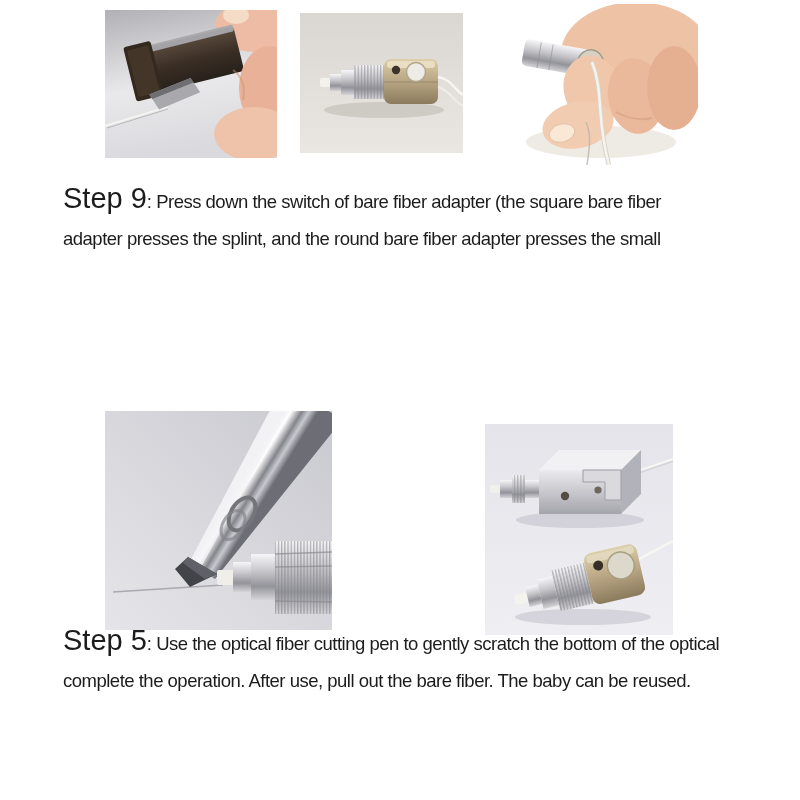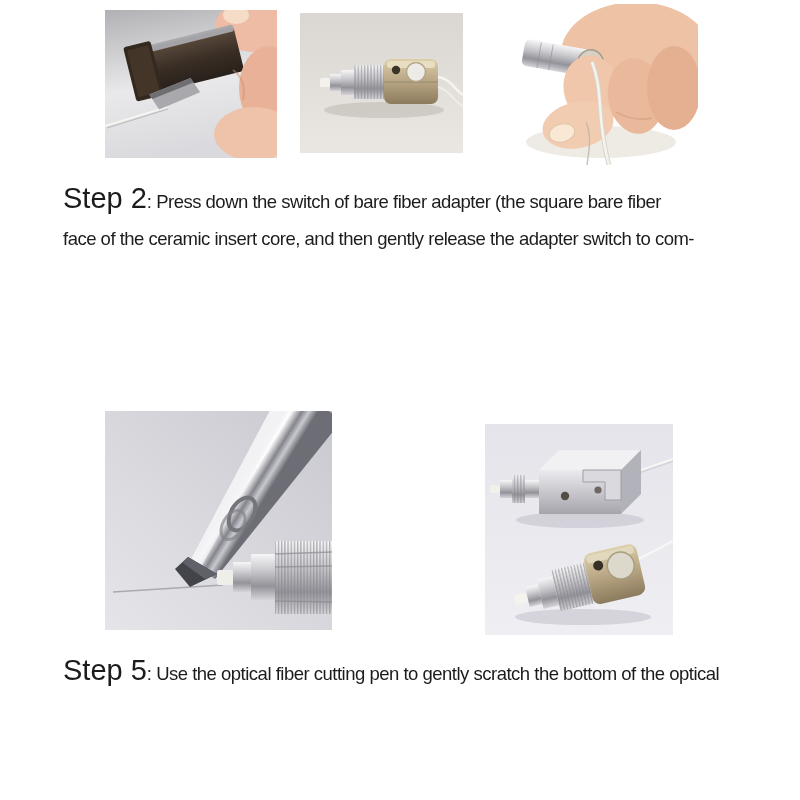--- a/index.html
+++ b/index.html
@@ -138,22 +138,22 @@
   <path d="M55,100 q20,16 42,14" stroke="#cf957a" stroke-width="2" fill="none" opacity="0.5"></path>
   <path d="M100,108 q18,10 36,6" stroke="#cf957a" stroke-width="2" fill="none" opacity="0.45"></path>
   <ellipse cx="62" cy="121" rx="36" ry="23" fill="#f2ccb1" transform="rotate(-12 62 121)"></ellipse>
   <ellipse cx="46" cy="129" rx="13" ry="9" fill="#f8e8d4" stroke="#e2c3a9" transform="rotate(-15 46 129)"></ellipse>
   <path d="M70,118 C76,132 73,146 71,161" stroke="#b8b4ac" stroke-width="1.4" fill="none" opacity="0.8"></path>
   <path d="M76,58 C88,88 80,115 93,161" stroke="#d8d4cc" stroke-width="4.6" fill="none"></path>
   <path d="M76,58 C88,88 80,115 93,161" stroke="#f6f3ec" stroke-width="2.6" fill="none"></path>
 </svg>
 
 <div class="step" style="top:178px">
-  <div class="step-first"><span class="step-label">Step 2</span><span>: </span><span>Press down the switch of bare fiber adapter (the square bare fiber</span></div>
-  <div class="step-line">face of the ceramic insert core, and then gently release the adapter switch to com-</div>
+  <div class="step-first"><span class="step-label">Step 9</span><span>: </span><span>Press down the switch of bare fiber adapter (the square bare fiber</span></div>
+  <div class="step-line">adapter presses the splint, and the round bare fiber adapter presses the small</div>
 </div>
 
 <svg class="photo" style="left:105px; top:411px" width="227" height="219" viewBox="0 0 227 219" role="img" aria-label="Optical fiber cutting pen scratching the fiber at the ceramic ferrule end face">
   <defs>
     <linearGradient id="chromeG" gradientUnits="userSpaceOnUse" x1="84" y1="152" x2="110" y2="168">
       <stop offset="0" stop-color="#e8e8ec"></stop>
         <stop offset="0.25" stop-color="#ffffff"></stop>
         <stop offset="0.55" stop-color="#84848c"></stop>
         <stop offset="0.75" stop-color="#c8c8cf"></stop>
         <stop offset="1" stop-color="#6d6d75"></stop>
@@ -207,15 +207,16 @@
     <rect x="54" y="145" width="16" height="30" fill="url(#silv)"></rect>
     <rect x="70" y="139" width="34" height="42" fill="url(#silv)"></rect>
     <rect x="70" y="139" width="34" height="42" fill="url(#knurl)" opacity="0.55"></rect>
     <rect x="104" y="131" width="54" height="52" rx="8" fill="url(#brass)"></rect>
     <rect x="107" y="133" width="48" height="8" rx="3" fill="#e4dcc4" opacity="0.8"></rect>
     <circle cx="117" cy="145" r="5" fill="#362f27"></circle>
     <circle cx="139" cy="150" r="13.5" fill="#dcd8cb" stroke="#a89e80" stroke-width="1.5"></circle>
   </g>
 </svg>
 
-<div class="step" style="top:650px">
+<div class="step" style="top:620px">
   <div class="step-first"><span class="step-label">Step 5</span><span>: </span><span>Use the optical fiber cutting pen to gently scratch the bottom of the optical</span></div>
+  <div class="step-line">complete the operation. After use, pull out the bare fiber. The baby can be reused.</div>
 </div>
 
 </body></html>

